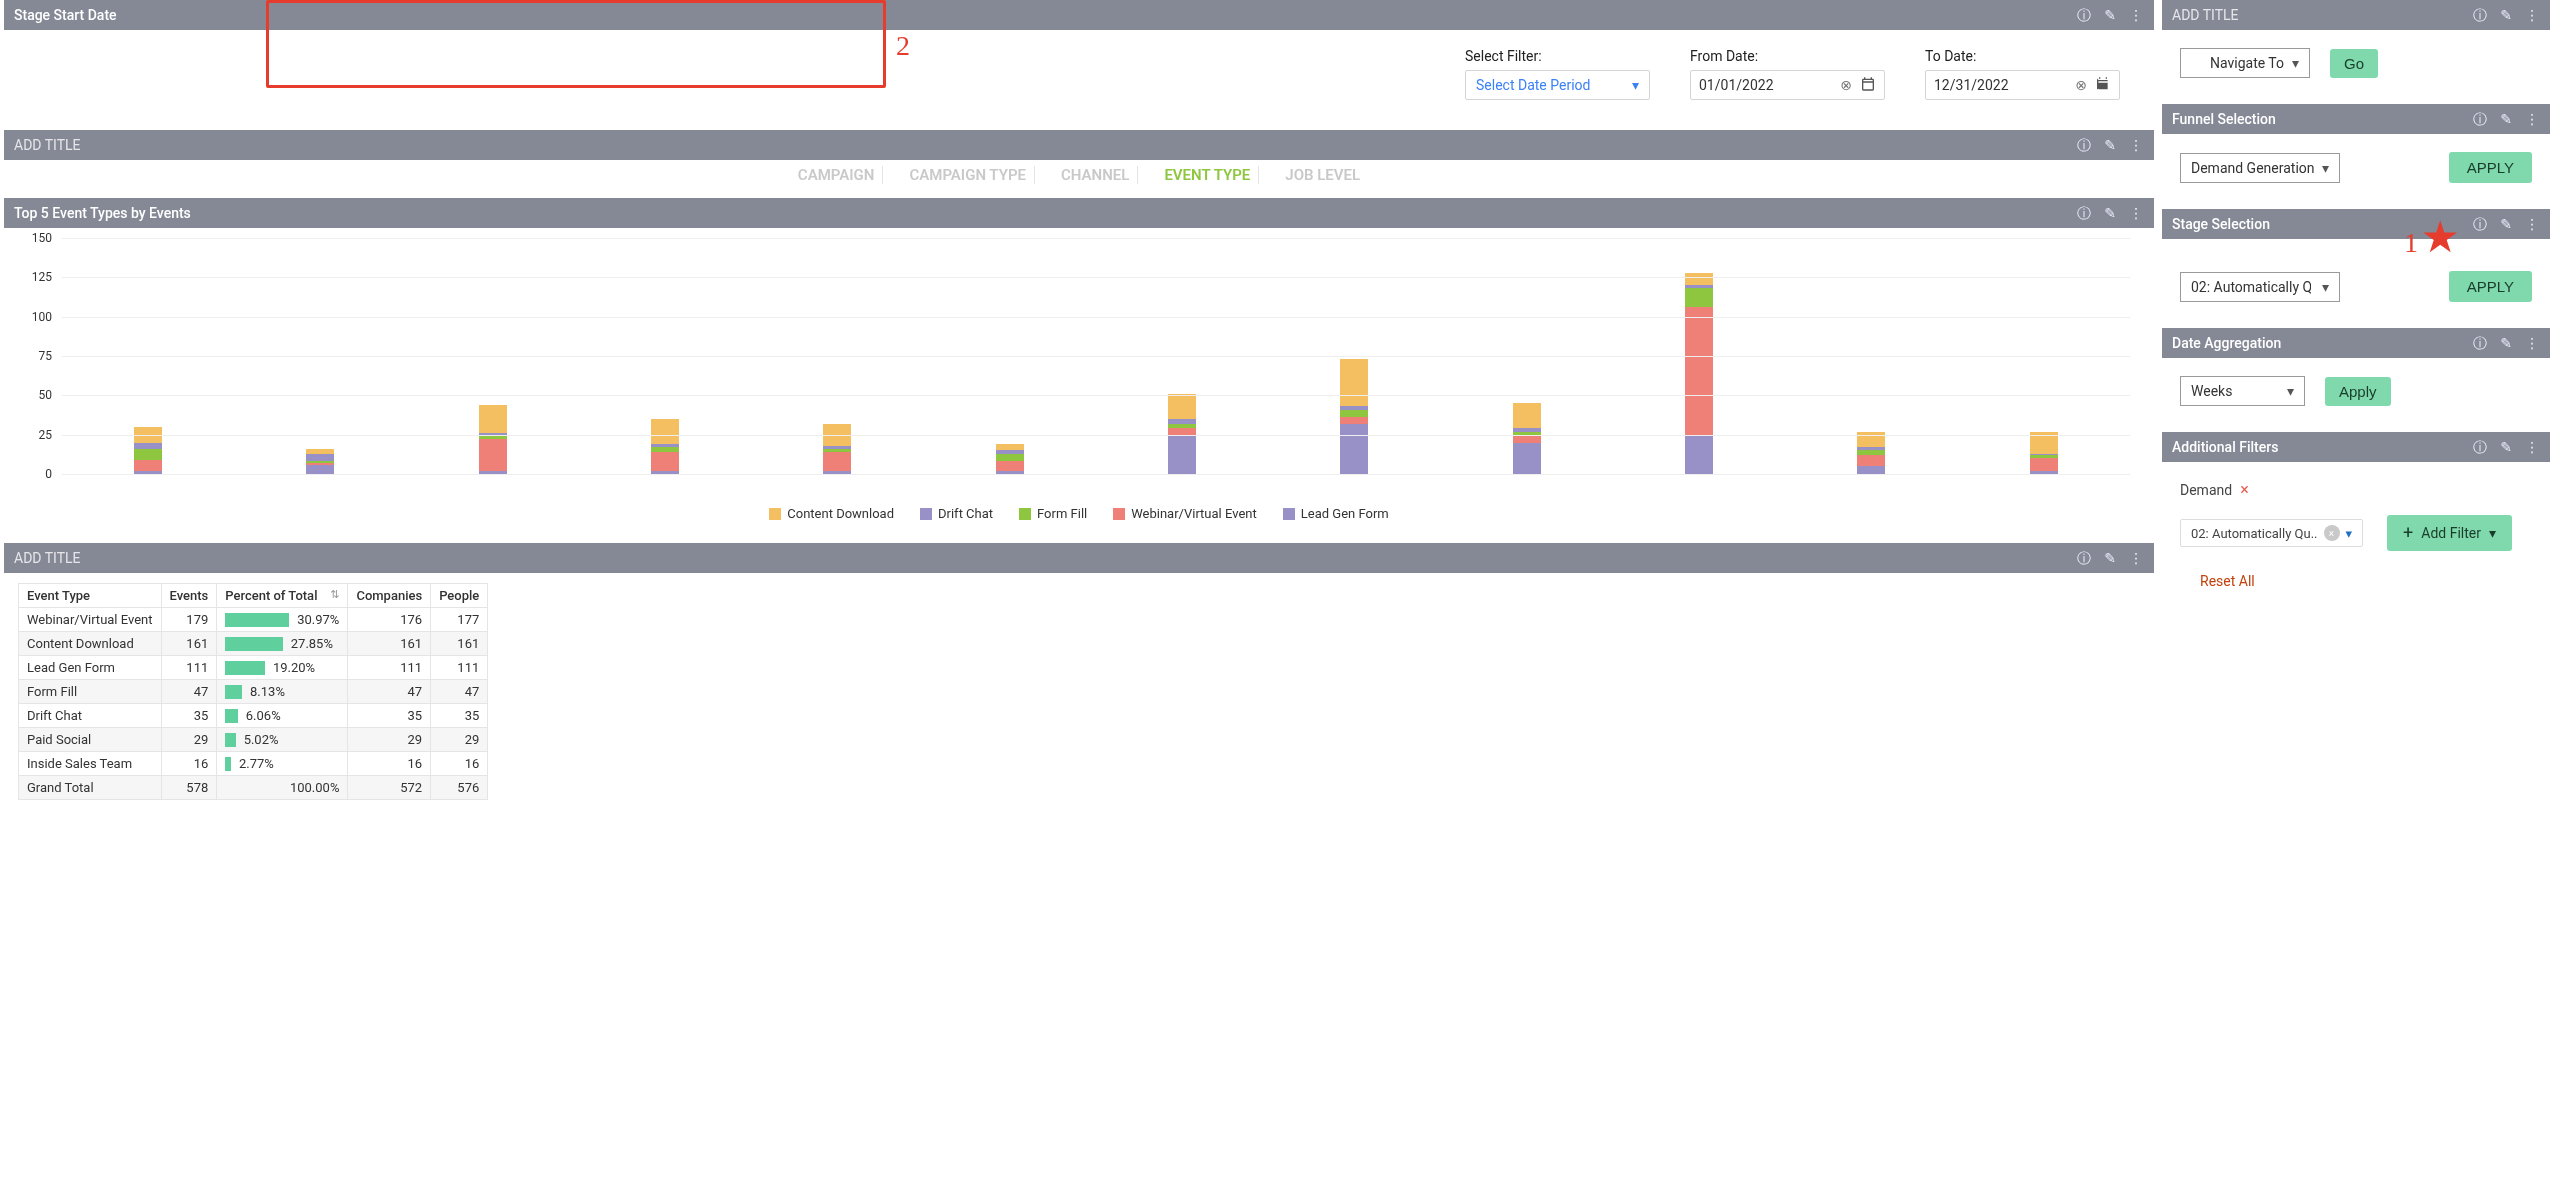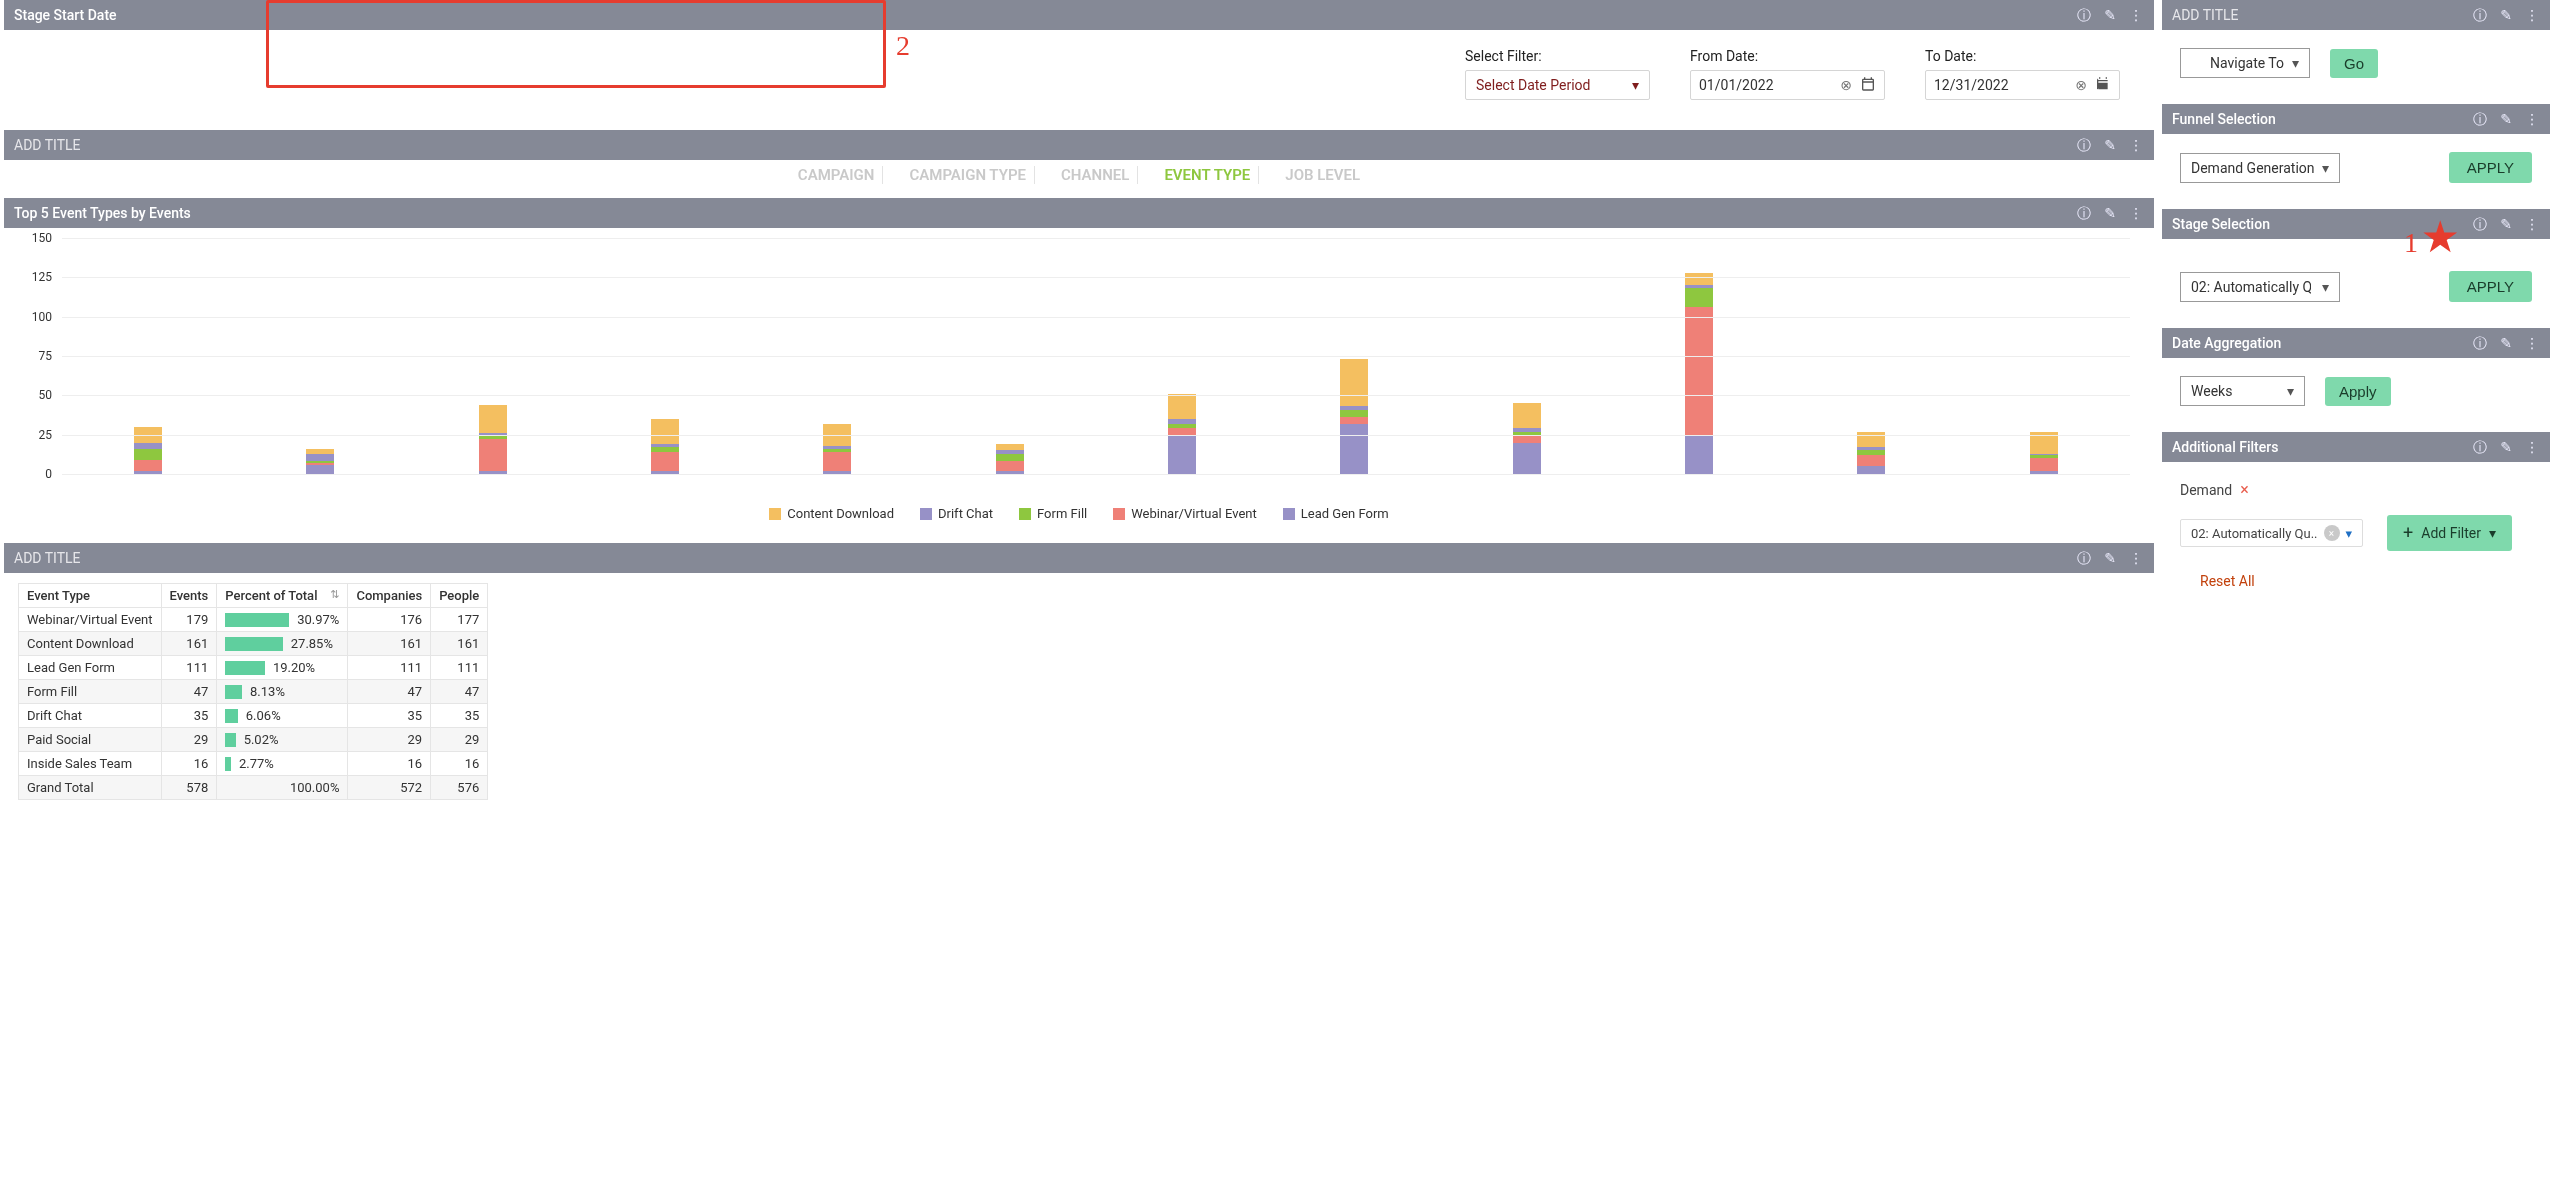--- a/index.html
+++ b/index.html
@@ -33,21 +33,21 @@
   .panel-header .hdr-icons span { cursor: pointer; color: #eef; line-height: 1; }
   .panel-body { padding: 10px 14px; background: #fff; }
 
   
   .date-filter-row { display: flex; gap: 40px; align-items: flex-start; padding: 8px 20px 12px 280px; position: relative; justify-content: flex-end; }
   .filter-field { display: flex; flex-direction: column; gap: 6px; }
   .filter-label { font-size: 14px; color: #222; }
   .select-box {
     width: 185px; height: 30px; border: 1px solid #d5d5d5;
     border-radius: 2px; display: flex; align-items: center;
-    padding: 0 10px; justify-content: space-between; color: #7f1d1d;
+    padding: 0 10px; justify-content: space-between; color: #3b82f6;
     background: #fff;
   }
   .date-input-box {
     width: 195px; height: 30px; border: 1px solid #d5d5d5;
     border-radius: 2px; display: flex; align-items: center;
     padding: 0 8px; gap: 8px; background: #fff;
   }
   .date-input-box .val { flex: 1; color: #333; }
   .date-input-box .icn { color: #777; cursor: pointer; }
 

